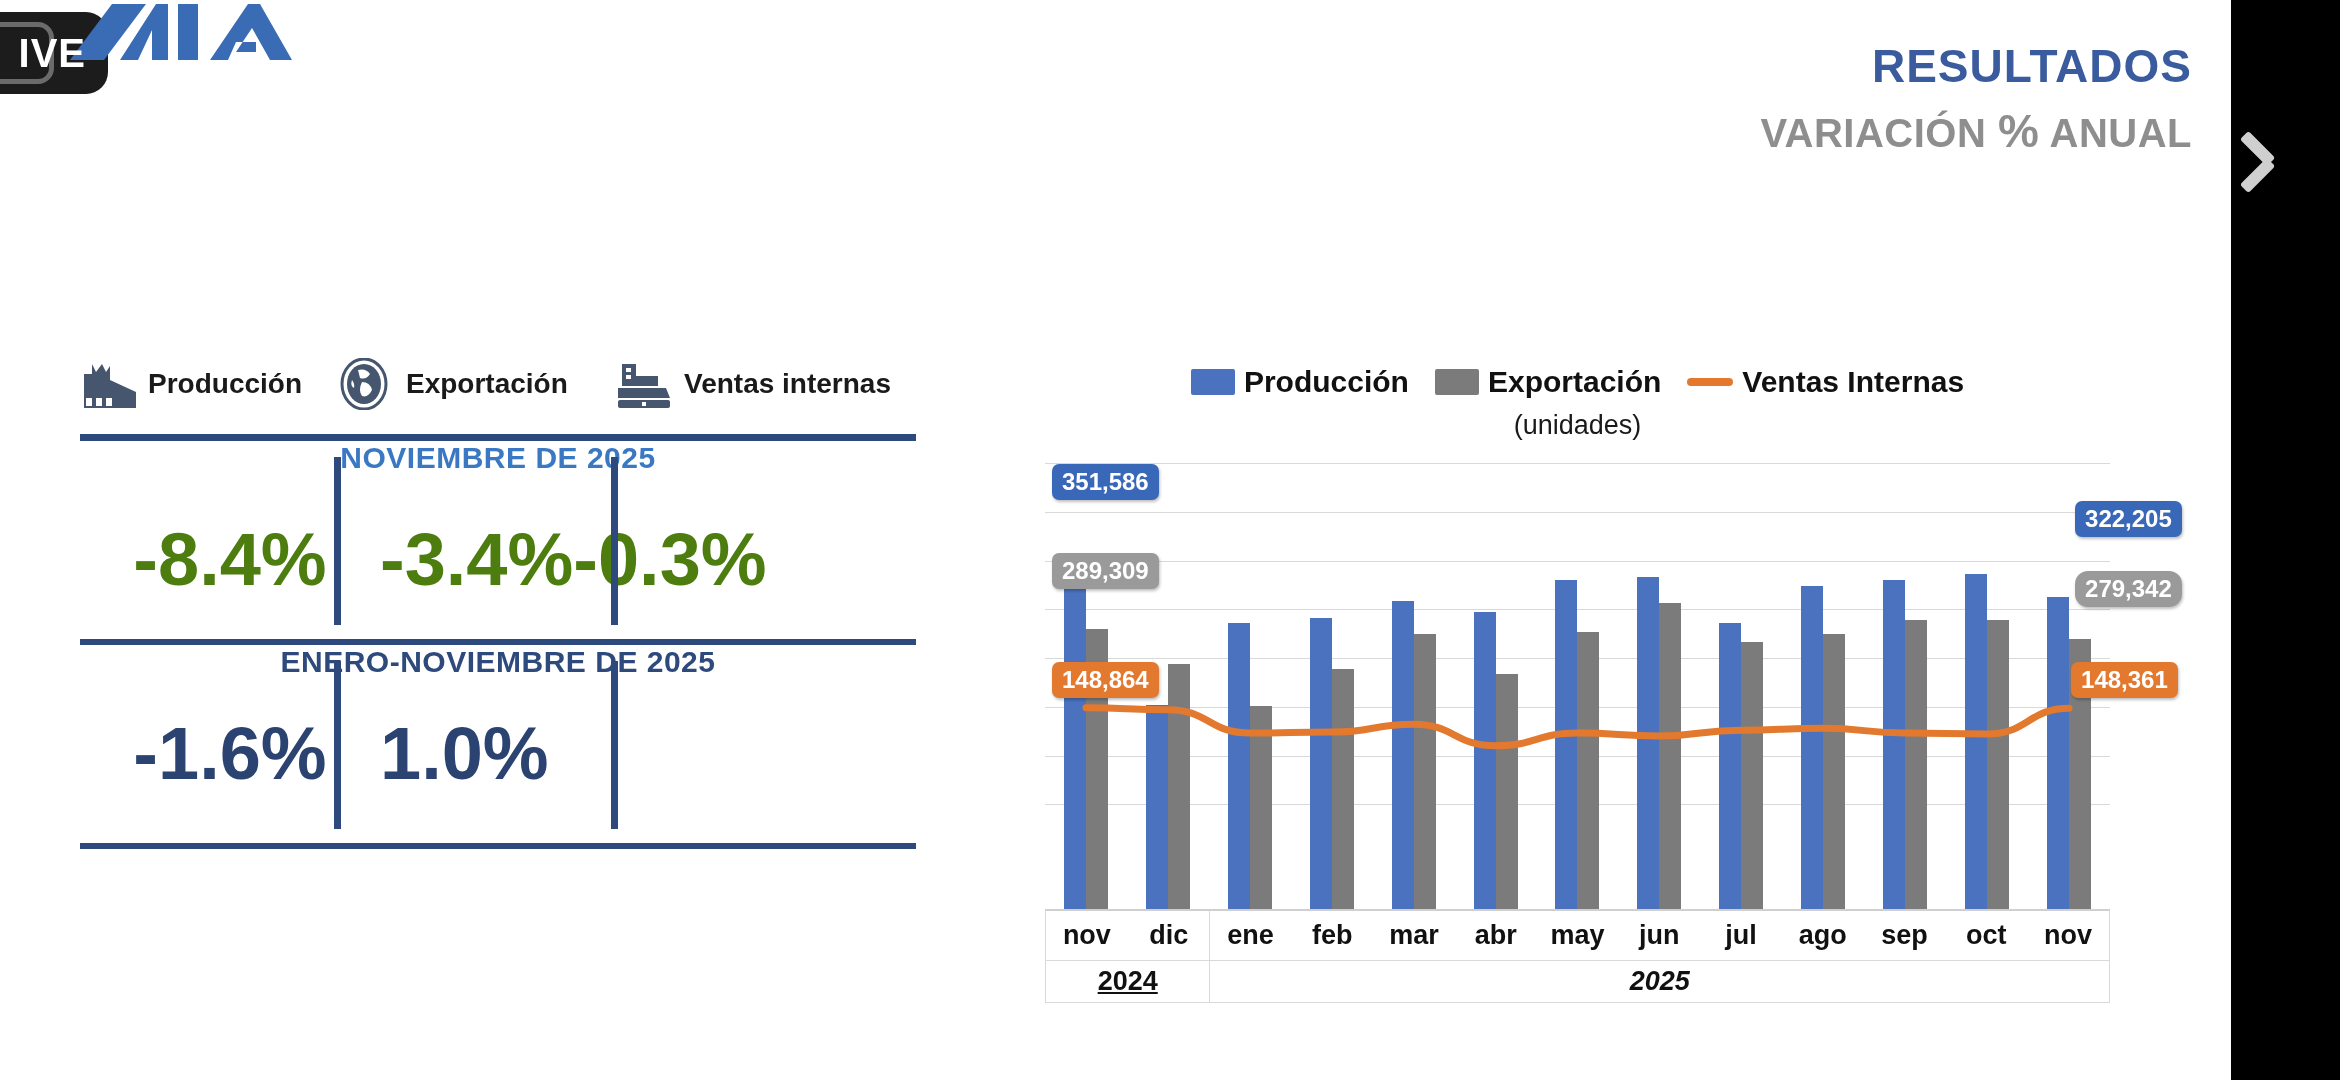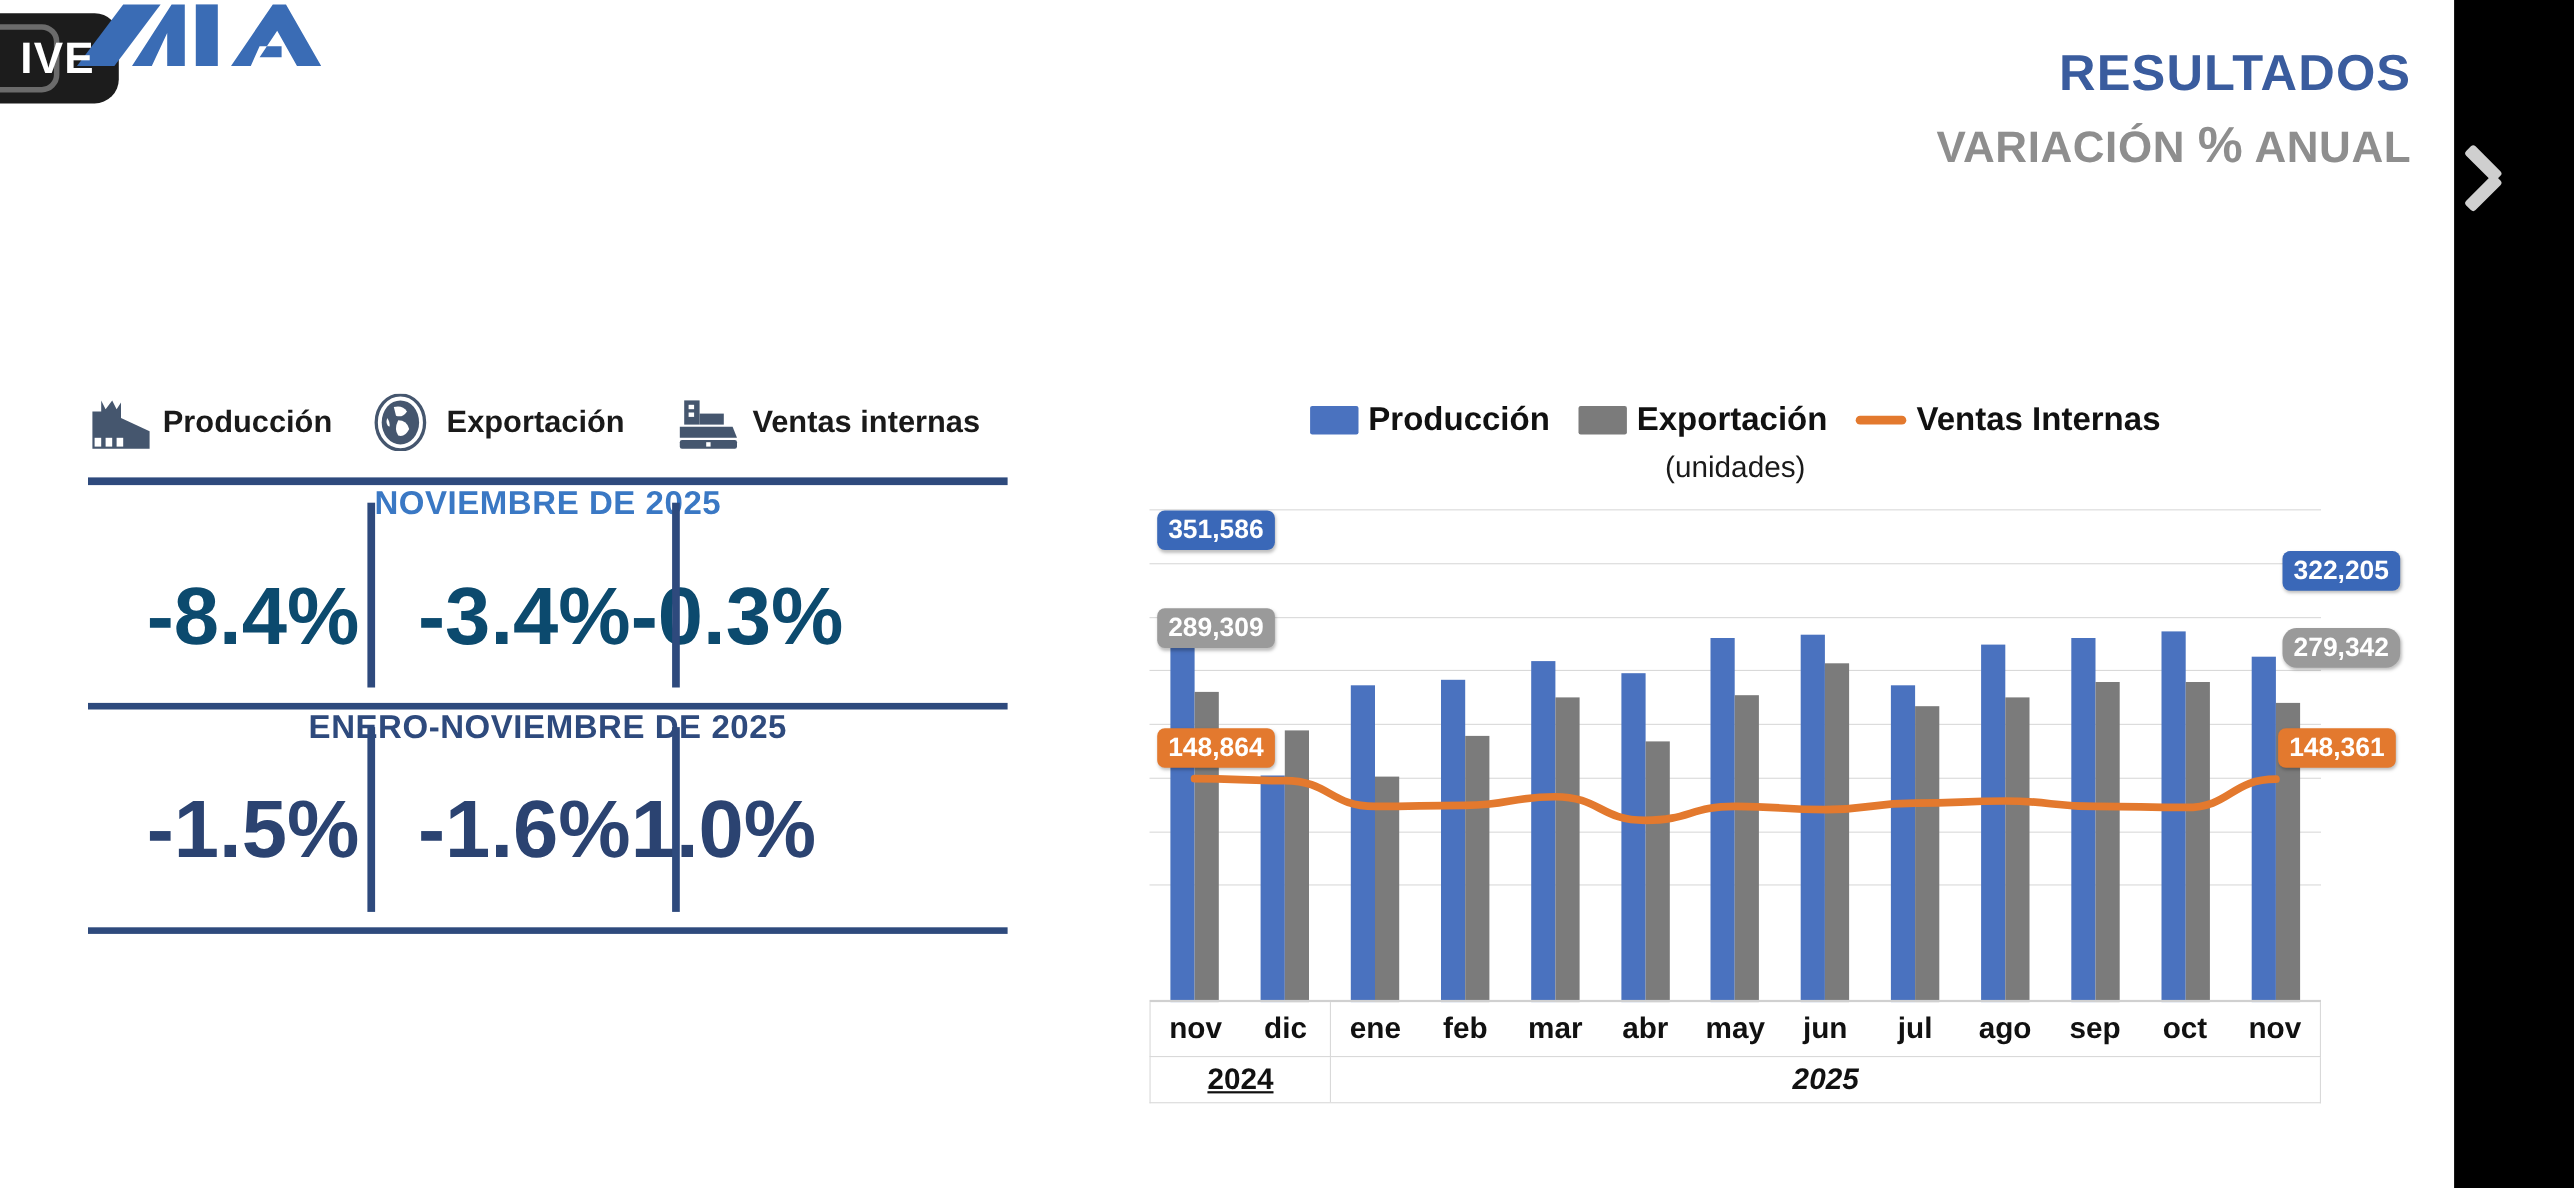--- a/index.html
+++ b/index.html
@@ -62,21 +62,21 @@
   .vt-title{ text-align:center; font-size:30px; font-weight:bold; letter-spacing:.5px; }
   .vt-title.light{ color:#3a78c4; }
   .vt-title.dark { color:#2e4a7d; }
 
   .vt-row{ position:relative; display:flex; height:150px; }
   .vt-cell{ display:flex; align-items:center; justify-content:center; }
   .vt-cell:nth-child(1){ width:258px; }
   .vt-cell:nth-child(2){ width:278px; }
   .vt-cell:nth-child(3){ width:300px; }
   .vt-val{ font-size:74px; font-weight:bold; line-height:1; }
-  .vt-row.light .vt-val{ color:#0c4a6e;margin-top:19px; }
+  .vt-row.light .vt-val{ color:#4d7c0f;margin-top:19px; }
   .vt-row.dark  .vt-val{ color:#2b4371; }
   .vt-sep{ position:absolute; top:-18px; width:7px; background:#2e4a7d; height:168px; }
   .vt-sep.s1{ left:254px; }
   .vt-sep.s2{ left:531px; }
 
   
   .chart{ position:absolute; left:1045px; top:360px; width:1065px; height:620px; }
 
   .legend{ display:flex; align-items:center; justify-content:center; gap:26px;
            height:44px; }
@@ -215,23 +215,20 @@
     </div>
 
     <div class="vt-rule thin"></div>
 
     <div class="vt-title dark">ENERO-NOVIEMBRE DE 2025</div>
 
     <div class="vt-row dark">
       <div class="vt-sep s1"></div>
       <div class="vt-sep s2"></div>
       <div class="vt-cell">
-          <span class="vt-val">-1.5%</span>
-        </div>
-      <div class="vt-cell">
           <span class="vt-val">-1.6%</span>
         </div>
       <div class="vt-cell">
           <span class="vt-val">1.0%</span>
         </div>
     </div>
 
     <div class="vt-rule thin"></div>
   </div>
 

